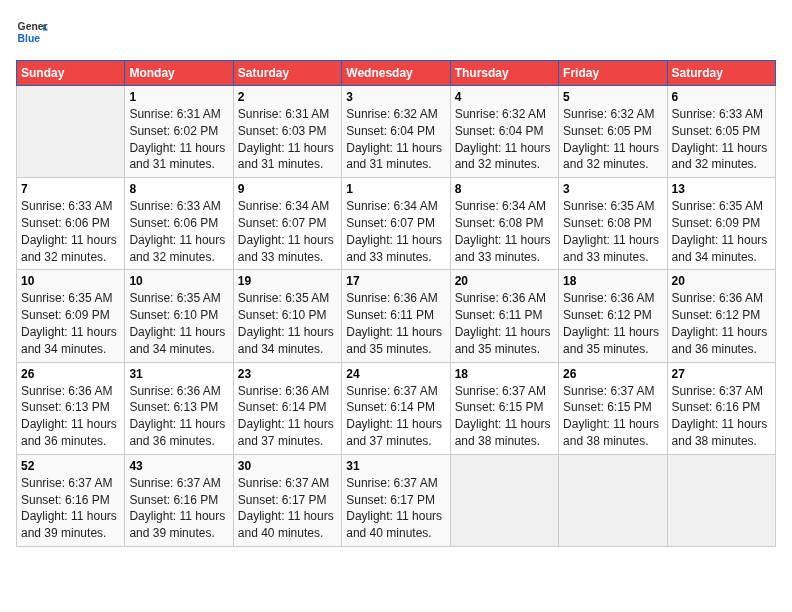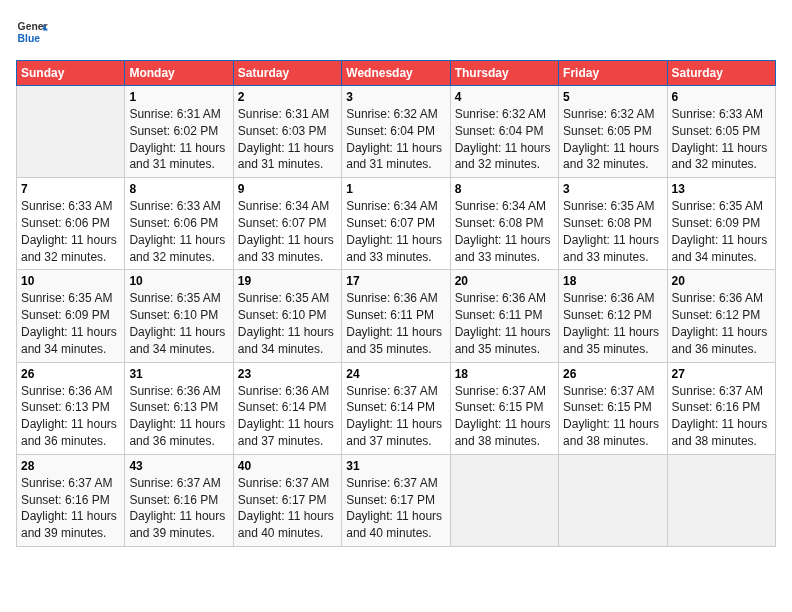--- a/index.html
+++ b/index.html
@@ -304,35 +304,35 @@
         <td>
           <span class="day-num">27</span>
           <div class="day-detail" style="white-space: pre-line;">Sunrise: 6:37 AM
 Sunset: 6:16 PM
 Daylight: 11 hours
 and 38 minutes.</div>
         </td>
       </tr>
       <tr>
         <td>
-          <span class="day-num">28</span>
+          <span class="day-num">52</span>
           <div class="day-detail" style="white-space: pre-line;">Sunrise: 6:37 AM
 Sunset: 6:16 PM
 Daylight: 11 hours
 and 39 minutes.</div>
         </td>
         <td>
           <span class="day-num">43</span>
           <div class="day-detail" style="white-space: pre-line;">Sunrise: 6:37 AM
 Sunset: 6:16 PM
 Daylight: 11 hours
 and 39 minutes.</div>
         </td>
         <td>
-          <span class="day-num">40</span>
+          <span class="day-num">30</span>
           <div class="day-detail" style="white-space: pre-line;">Sunrise: 6:37 AM
 Sunset: 6:17 PM
 Daylight: 11 hours
 and 40 minutes.</div>
         </td>
         <td>
           <span class="day-num">31</span>
           <div class="day-detail" style="white-space: pre-line;">Sunrise: 6:37 AM
 Sunset: 6:17 PM
 Daylight: 11 hours

